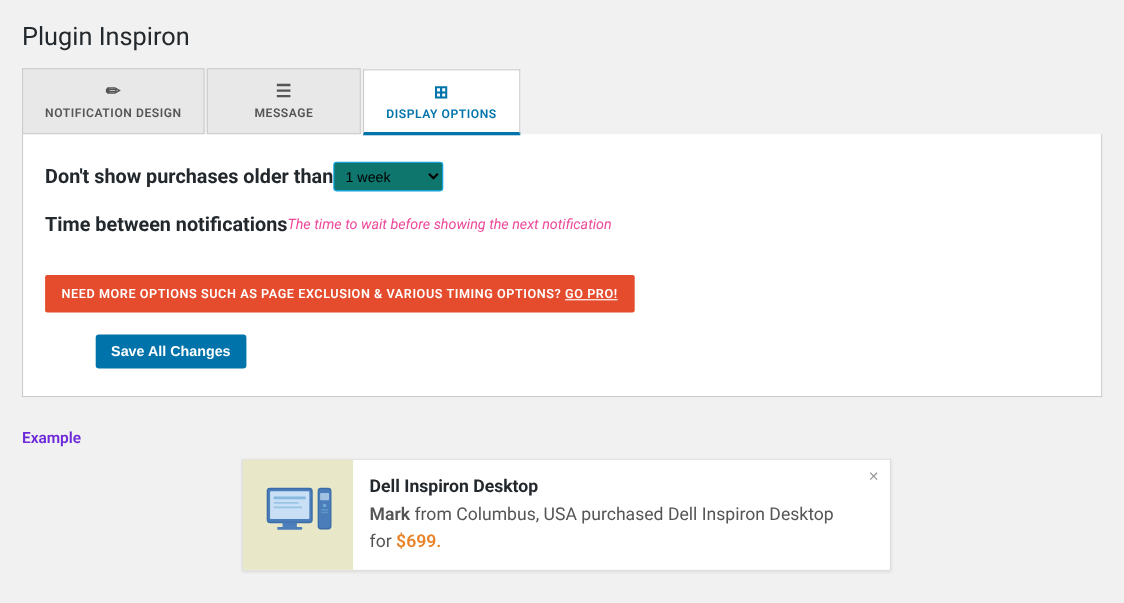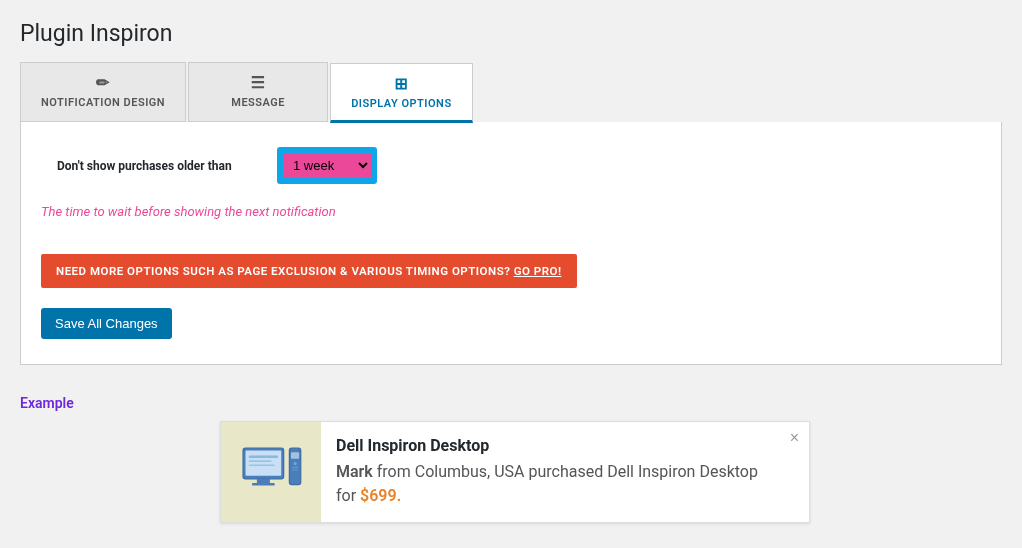--- a/index.html
+++ b/index.html
@@ -73,34 +73,33 @@
 
     .settings-row {
       display: flex;
       align-items: center;
       margin-bottom: 20px;
     }
 
     .settings-label {
       font-weight: 700;
       min-width: 220px;
-      font-size: 12px;
+      font-size: 18px;
       color: #23282d;
-      margin-left: 16px;
     }
 
     .settings-control {
       display: flex;
       align-items: center;
       gap: 10px;
     }
 
     select {
-      border: 6px solid #0ea5e9;
-      background: #ec4899;
+      border: 1px solid #0ea5e9;
+      background: #0f766e;
       padding: 4px 6px;
       font-size: 13px;
       border-radius: 3px;
       cursor: pointer;
       min-width: 100px;
     }
 
     .hint-text {
       color: #ec4899;
       font-style: italic;
@@ -126,23 +125,24 @@
       text-decoration: underline;
     }
 
     
     .save-button {
       background: #0073aa;
       color: #fff;
       border: none;
       padding: 8px 14px;
       font-size: 13px;
-      font-weight: 400;
+      font-weight: 700;
       border-radius: 3px;
       cursor: pointer;
+      margin-left: 46px;
     }
 
     
     .example-section {
       margin-top: 20px;
       padding: 10px 0;
     }
 
     .example-label {
       font-size: 14px;
@@ -265,20 +265,21 @@
           <option>3 days</option>
           <option selected="">1 week</option>
           <option>2 weeks</option>
           <option>1 month</option>
         </select>
       </div>
     </div>
 
     
     <div class="settings-row">
+      <label class="settings-label">Time between notifications</label>
       <div class="settings-control">
         <span class="hint-text">The time to wait before showing the next notification</span>
       </div>
     </div>
 
     
     <div class="promo-banner">
       <span>NEED MORE OPTIONS SUCH AS PAGE EXCLUSION &amp; VARIOUS TIMING OPTIONS?</span>
       <a href="#">GO PRO!</a>
     </div>

